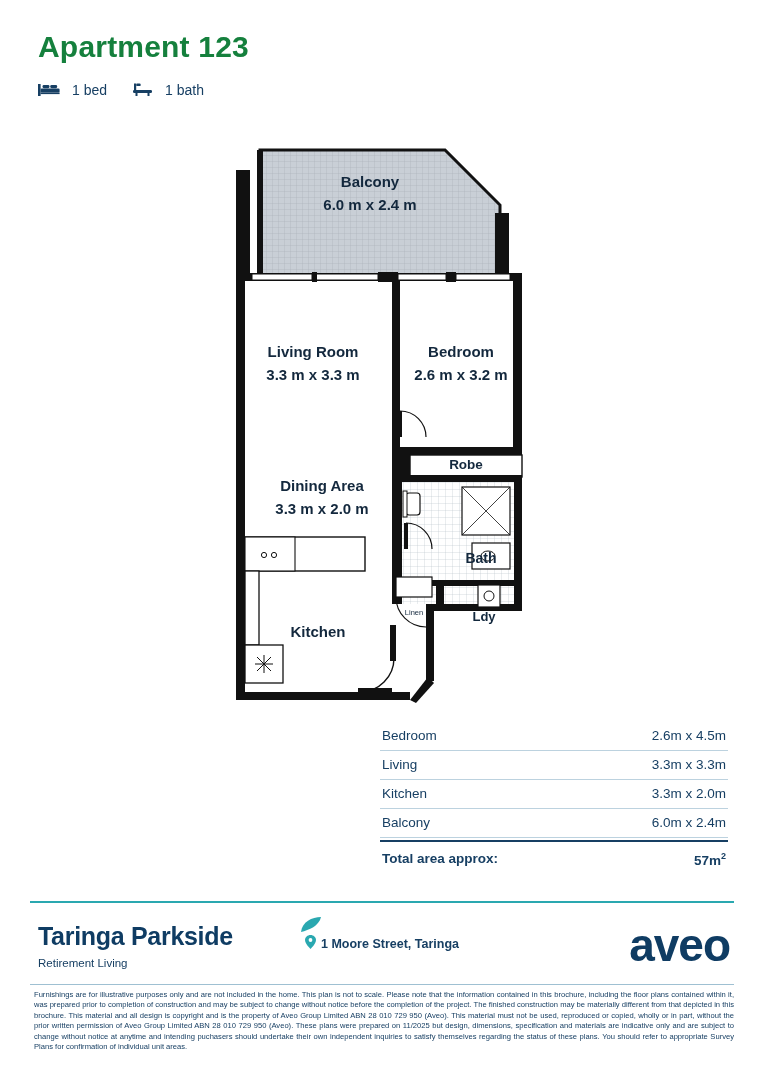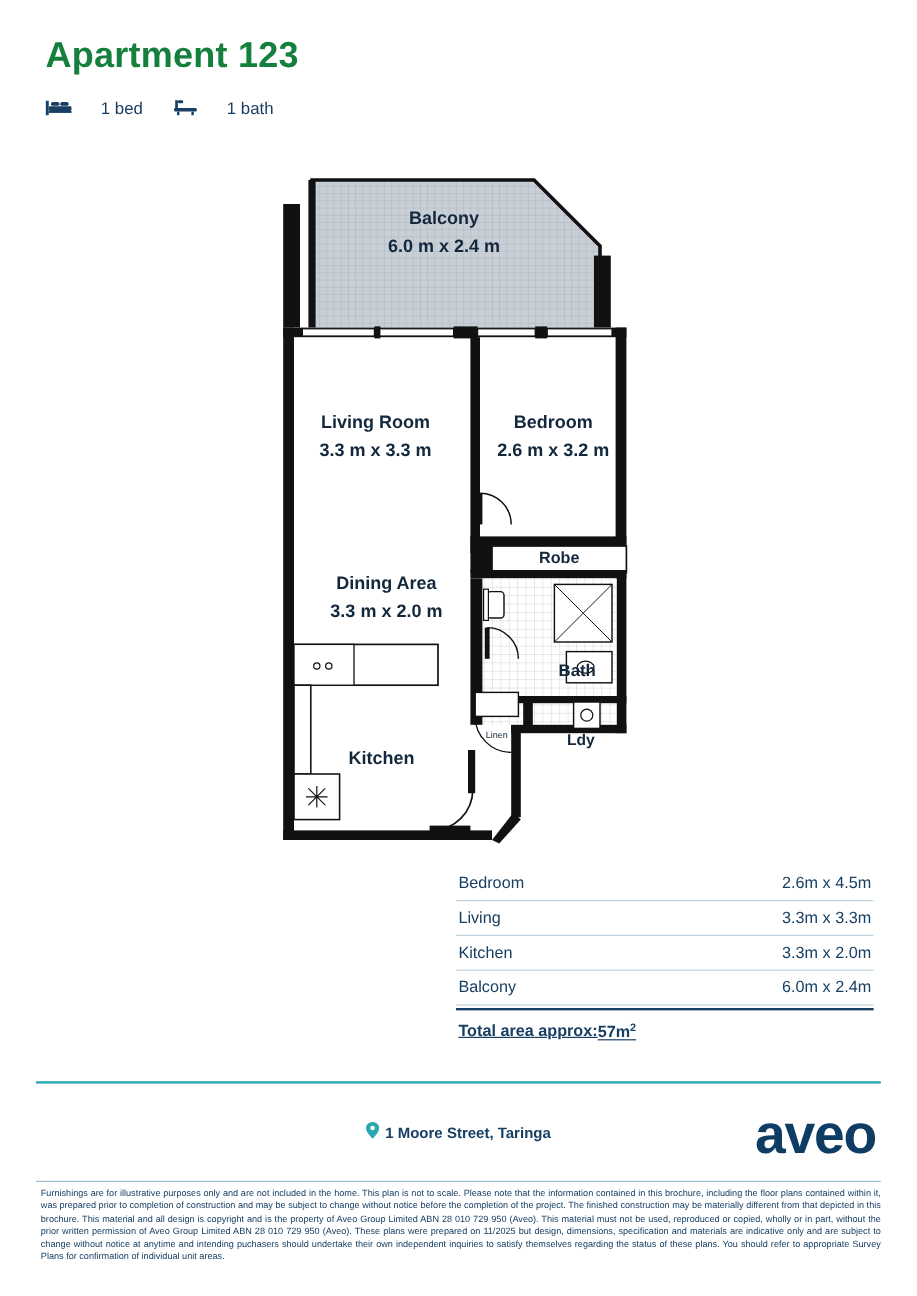--- a/index.html
+++ b/index.html
@@ -18,44 +18,43 @@
   .title {
     position:absolute; left:38px; top:30px;
     font-size:30px; font-weight:bold; color:#15803d;
     letter-spacing:0.2px;
   }
   .specs {
     position:absolute; left:38px; top:82px;
     display:flex; align-items:center; gap:26px;
     font-size:14px; color:#173f63;
   }
-  .spec { display:flex; align-items:center; gap:24px; }
+  .spec { display:flex; align-items:center; gap:12px; }
   .spec svg { display:block; }
 
   
   .plan { position:absolute; left:200px; top:125px; width:420px; height:590px; }
 
   
   .schedule {
     position:absolute; left:380px; top:722px; width:348px;
     font-size:13.5px; color:#173f63;
   }
   .sch-row {
     display:flex; justify-content:space-between;
     padding:6px 2px 7px 2px;
     border-bottom:1px solid #bcd2df;
   }
   .sch-row:last-child { border-bottom:none; }
   .sch-total {
-    display:flex; justify-content:flex-start;
+    display:flex; justify-content:space-between;
     padding:9px 2px 4px 2px;
     font-weight:bold;
     border-top:2px solid #173f63;
     margin-top:2px;
-    text-decoration:underline;
   }
   .sch-total .sup { vertical-align: super; font-size:9px; }
 
   
   .rule-top {
     position:absolute; left:30px; top:901px; width:704px; height:2px;
     background:#2aa8b0;
   }
   .brand {
     position:absolute; left:38px; top:922px;
@@ -244,20 +243,31 @@
     <div class="sch-total">
       <span>Total area approx:</span>
       <span>
         <span>57m</span><span class="sup">2</span>
       </span>
     </div>
   </div>
 
   <div class="rule-top"></div>
 
+  <div class="brand">
+    <div style="position:relative;">
+      <span class="brand-name">Taringa Parkside</span>
+      <span class="leaf">
+        <svg width="22" height="18" viewBox="0 0 22 18">
+          <path d="M21 1 C12 1 2 6 1 16 C9 14 19 10 21 1 Z" fill="#2aa8b0"></path>
+        </svg>
+      </span>
+    </div>
+    <div class="brand-sub">Retirement Living</div>
+  </div>
 
   <div class="contact">
     <div class="line2">
       <span class="pin">
         <svg width="11" height="14" viewBox="0 0 11 14">
           <path d="M5.5 0 C2.5 0 0 2.3 0 5.1 C0 9 5.5 14 5.5 14 C5.5 14 11 9 11 5.1 C11 2.3 8.5 0 5.5 0 Z" fill="#2aa8b0"></path>
           <circle cx="5.5" cy="5" r="1.9" fill="#ffffff"></circle>
         </svg>
       </span>
       <span>1 Moore Street, Taringa</span>

